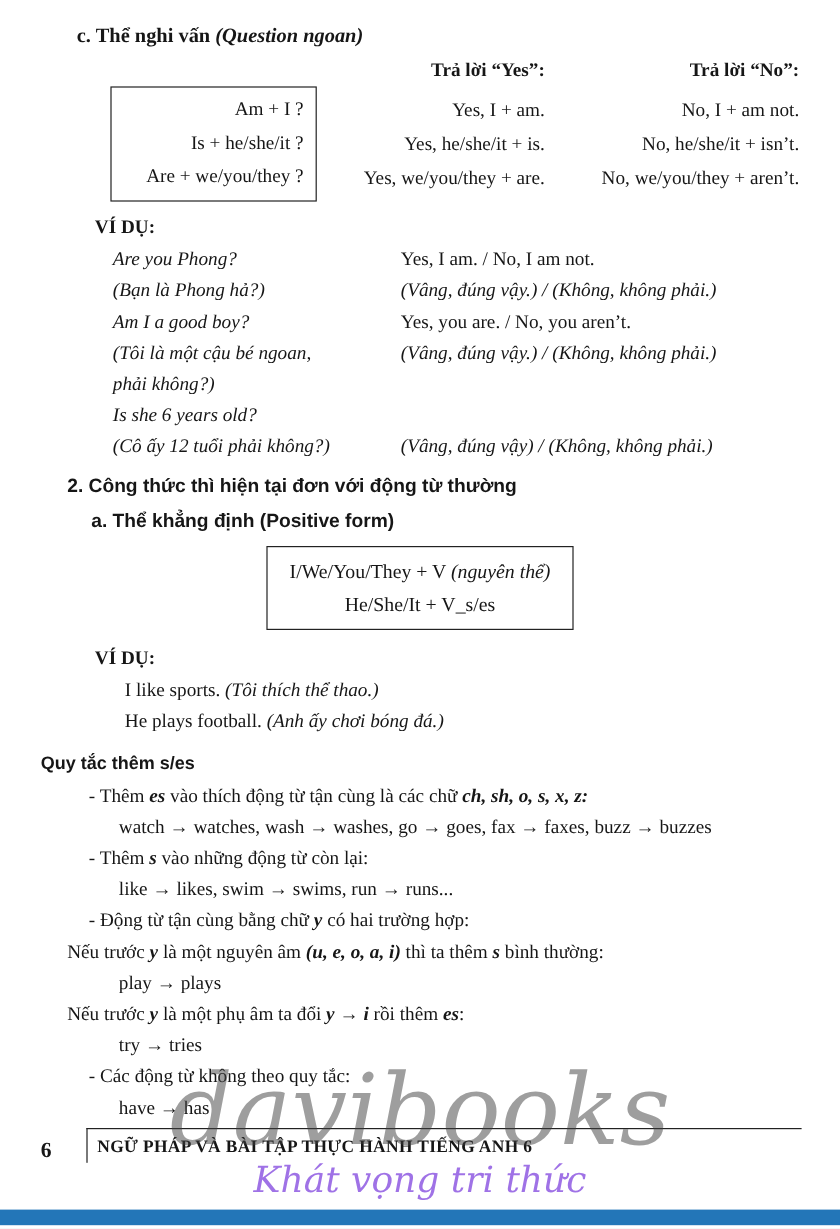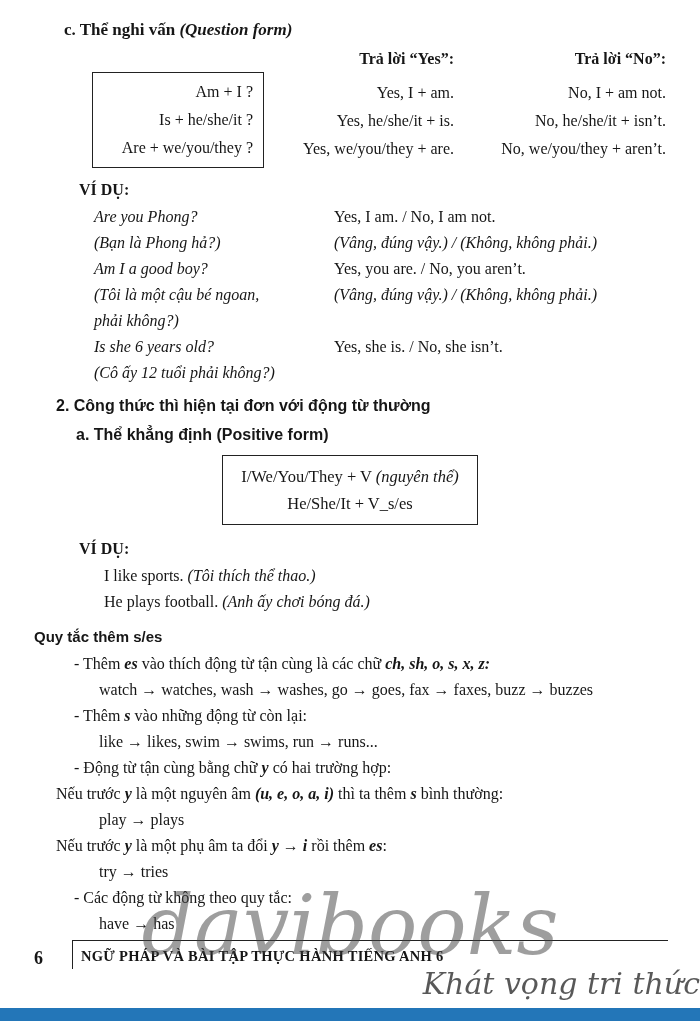--- a/index.html
+++ b/index.html
@@ -65,36 +65,36 @@
   }
 
   .wm-brand {
     position:absolute; top:878px; left:0; width:100%;
     text-align:center; font-size:82px; font-style:italic;
     font-family:"DejaVu Serif", serif; color:#404040; opacity:0.5;
     pointer-events:none; white-space:nowrap;
   }
   .wm-slogan {
     position:absolute; top:966px; left:0; width:100%;
-    text-align:right; font-size:30px; font-style:italic;
-    font-family:"DejaVu Serif", serif; color:#000000; opacity:0.65;
+    text-align:center; font-size:30px; font-style:italic;
+    font-family:"DejaVu Serif", serif; color:#6d28d9; opacity:0.65;
     pointer-events:none;
   }
   .bottom-bar {
     position:absolute; left:0; right:0; bottom:3px; height:13px;
     background:#2376b8;
   }
 </style>
 </head>
 <body>
 
 <div class="page">
   <div class="content">
 
-    <div class="h-c"><span>c. Thể nghi vấn </span><span class="bi">(Question form)</span></div>
+    <div class="h-c"><span>c. Thể nghi vấn </span><span class="bi">(Question ngoan)</span></div>
 
     <div class="qa qa-wrap">
       <div class="qa-row qa-headers">
         <div class="qa-col1"></div>
         <div class="qa-col2 bold">Trả lời “Yes”:</div>
         <div class="qa-col3 bold">Trả lời “No”:</div>
       </div>
       <div class="qa-row">
         <div class="qa-col1">
           <div class="qbox">
@@ -133,24 +133,24 @@
       <div class="ex-row it">
         <div class="ex-left">(Tôi là một cậu bé ngoan,</div>
         <div class="ex-right">(Vâng, đúng vậy.) / (Không, không phải.)</div>
       </div>
       <div class="ex-row it">
         <div class="ex-left">phải không?)</div>
         <div class="ex-right"></div>
       </div>
       <div class="ex-row">
         <div class="ex-left">Is she 6 years old?</div>
-        <div class="ex-right">Yes, she is. / No, she isn’t.</div>
       </div>
       <div class="ex-row it">
         <div class="ex-left">(Cô ấy 12 tuổi phải không?)</div>
+        <div class="ex-right">(Vâng, đúng vậy) / (Không, không phải.)</div>
       </div>
     </div>
 
     <div class="h-2">2. Công thức thì hiện tại đơn với động từ thường</div>
     <div class="h-a">a. Thể khẳng định (Positive form)</div>
 
     <div class="formula-box">
       <div><span>I/We/You/They + V </span><span class="it">(nguyên thể)</span></div>
       <div>He/She/It + V_s/es</div>
     </div>

